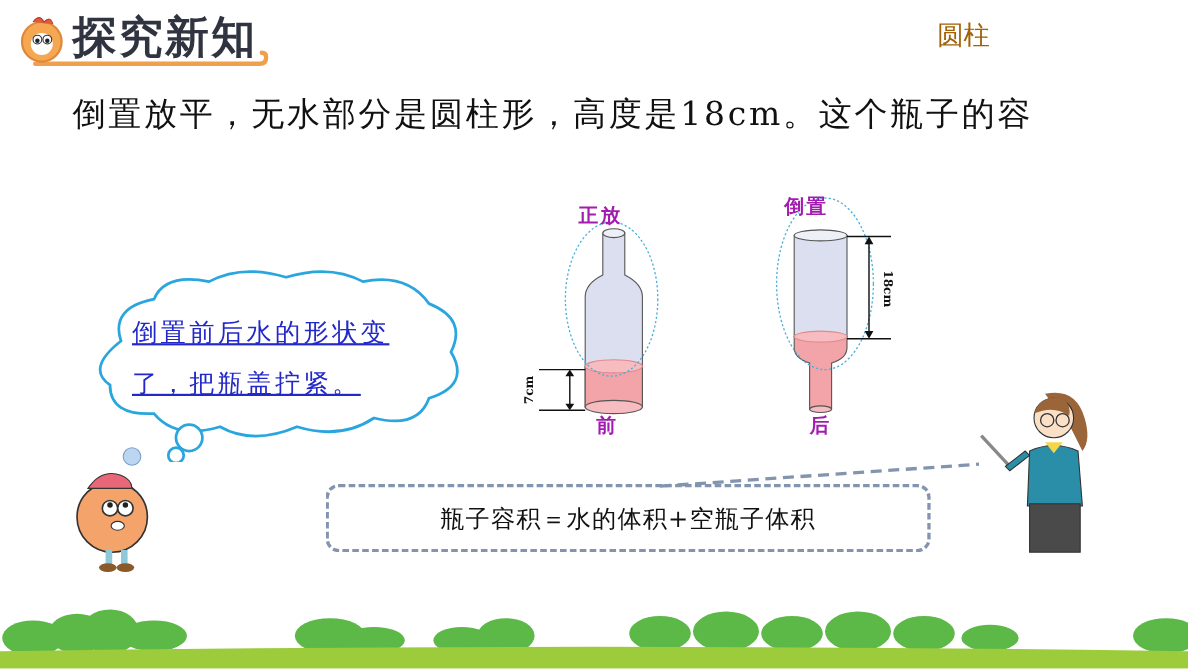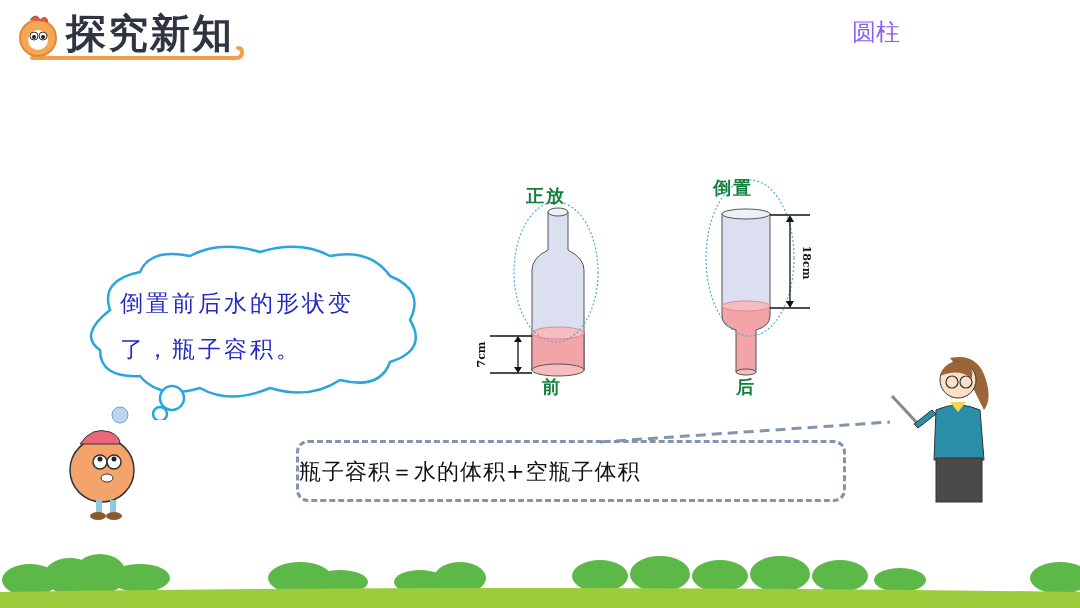--- a/index.html
+++ b/index.html
@@ -8,55 +8,55 @@
 
   .header-badge { position: absolute; left: 14px; top: 8px; width: 230px; height: 54px; }
   .header-title {
     position: absolute; left: 66px; top: 6px;
     font-family: "DejaVu Serif", "Liberation Serif", serif;
     font-size: 40px; font-weight: bold; color: #2f3440; letter-spacing: 2px;
   }
   .topic-label {
     position: absolute; left: 852px; top: 16px;
     font-family: "DejaVu Serif", "Liberation Serif", serif;
-    font-size: 24px; color: #8b5cf6;
+    font-size: 24px; color: #a16207;
   }
 
   .question {
     position: absolute; left: 66px; top: 78px; width: 950px;
     font-family: "DejaVu Serif", "Liberation Serif", serif;
     font-size: 30px; line-height: 53px; color: #111; letter-spacing: 2.5px;
   }
   .question .line { display: block; white-space: nowrap; }
   .question .indent { padding-left: 22px; }
 
   .diagram { position: absolute; left: 460px; top: 170px; width: 380px; height: 240px; }
   .label-red {
     position: absolute; font-family: "DejaVu Serif", "Liberation Serif", serif;
-    font-size: 18px; font-weight: bold; color: #15803d; letter-spacing: 2px;
+    font-size: 18px; font-weight: bold; color: #a21caf; letter-spacing: 2px;
   }
   .dim-label {
     position: absolute; font-family: "DejaVu Serif", "Liberation Serif", serif;
     font-size: 11px; font-weight: bold; color: #111; transform: rotate(-90deg);
   }
   .dim-label.rot90 { transform: rotate(90deg); }
 
   .cloud { position: absolute; left: 70px; top: 240px; width: 360px; height: 180px; }
   .cloud-text {
     position: absolute; left: 120px; top: 280px; width: 290px;
     font-family: "DejaVu Serif", "Liberation Serif", serif;
-    font-size: 23px; line-height: 46px; color: #2328c8; letter-spacing: 3px;
+    font-size: 23px; line-height: 46px; color: #2328c8; letter-spacing: 3px; text-decoration: underline;
   }
 
   .formula-box {
     position: absolute; left: 296px; top: 440px; width: 550px; height: 62px;
     border: 3px dashed #8294ae; border-radius: 12px;
   }
   .formula-text {
-    position: absolute; left: 0; right: 0; top: 14px; 
+    position: absolute; left: 0; right: 0; top: 14px; text-align: center;
     font-family: "DejaVu Serif", "Liberation Serif", serif;
     font-size: 22px; color: #111; letter-spacing: 1px;
   }
   .pointer-line { position: absolute; left: 600px; top: 418px; width: 290px; height: 26px; }
 
   .char { position: absolute; }
   .grass { position: absolute; left: 0; top: 540px; width: 1080px; height: 68px; }
 </style>
 </head>
 <body>
@@ -68,20 +68,21 @@
   <circle cx="20" cy="28" r="4" fill="#fff" stroke="#333" stroke-width="1"></circle>
   <circle cx="29" cy="28" r="4" fill="#fff" stroke="#333" stroke-width="1"></circle>
   <circle cx="20" cy="29" r="2" fill="#222"></circle>
   <circle cx="29" cy="29" r="2" fill="#222"></circle>
   <path d="M16 12 Q22 4 26 12 Q32 6 34 14" fill="#e05a3c" stroke="#b8402a" stroke-width="1"></path>
 </svg>
 <div class="header-title">探究新知</div>
 <div class="topic-label">圆柱</div>
 
 <div class="question">
+  <span class="line">倒置放平，无水部分是圆柱形，高度是18cm。这个瓶子的容</span>
 </div>
 
 <div class="diagram">
   <svg width="380" height="240" viewBox="0 0 380 240">
 
     <g>
       <path d="M88 42 L88 80 Q72 88 72 100 L72 200 L124 200 L124 100 Q124 88 108 80 L108 42 Z" fill="#dcdff0" stroke="#555" stroke-width="1"></path>
       <ellipse cx="98" cy="42" rx="10" ry="4" fill="#eef0f8" stroke="#555" stroke-width="1"></ellipse>
       <rect x="72" y="163" width="52" height="37" fill="#f2a4a8" stroke="#555" stroke-width="1"></rect>
       <ellipse cx="98" cy="163" rx="26" ry="6" fill="#f6bcbf" stroke="#e08a8e" stroke-width="1"></ellipse>
@@ -116,21 +117,21 @@
   <div class="dim-label rot90" style="left:330px; top:86px;">18cm</div>
 </div>
 
 <svg class="cloud" viewBox="0 0 360 180">
   <path d="M40 70 Q30 40 70 32 Q80 8 120 16 Q150 0 190 12 Q230 0 260 16 Q300 8 320 36 Q355 50 340 80 Q358 110 320 122 Q310 150 270 140 Q240 160 200 148 Q160 165 130 148 Q90 160 70 136 Q30 138 30 110 Q8 95 40 70 Z" fill="#ffffff" stroke="#29a6de" stroke-width="2.5"></path>
   <circle cx="102" cy="158" r="12" fill="#fff" stroke="#29a6de" stroke-width="2.5"></circle>
   <circle cx="90" cy="174" r="7" fill="#fff" stroke="#29a6de" stroke-width="2.5"></circle>
 </svg>
 <div class="cloud-text">
   <div>倒置前后水的形状变</div>
-  <div>了，瓶子容积。</div>
+  <div>了，把瓶盖拧紧。</div>
 </div>
 
 <svg class="char" style="left:62px; top:400px;" width="100" height="125" viewBox="0 0 100 125">
   <circle cx="58" cy="15" r="8" fill="#bcd6f2" stroke="#7aa0c8" stroke-width="1"></circle>
   <ellipse cx="40" cy="70" rx="32" ry="32" fill="#f4a46a" stroke="#333" stroke-width="1.5"></ellipse>
   <path d="M18 44 Q30 26 48 32 Q58 36 58 44 Z" fill="#e8687a" stroke="#333" stroke-width="1"></path>
   <circle cx="38" cy="62" r="7" fill="#fff" stroke="#333" stroke-width="1.5"></circle>
   <circle cx="52" cy="62" r="7" fill="#fff" stroke="#333" stroke-width="1.5"></circle>
   <circle cx="38" cy="59" r="2.5" fill="#222"></circle>
   <circle cx="52" cy="59" r="2.5" fill="#222"></circle>

